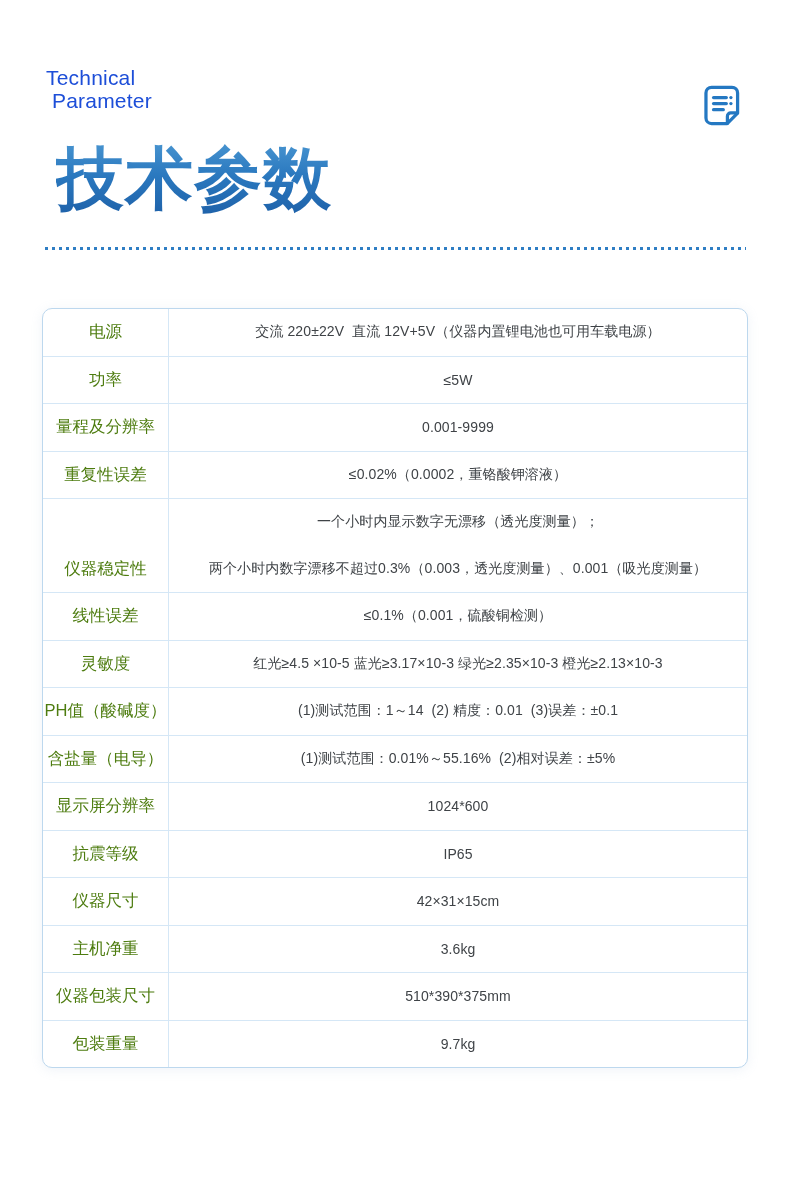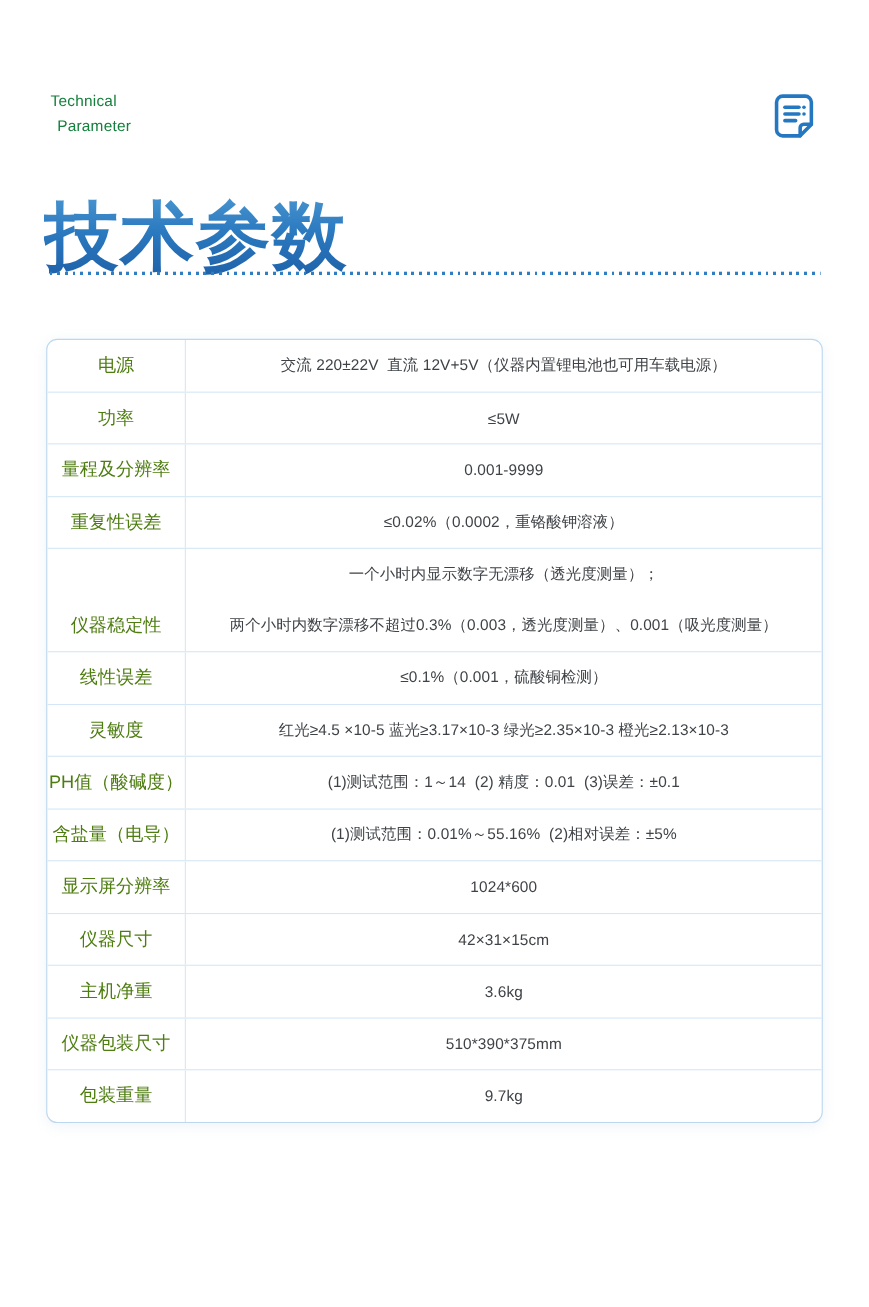--- a/index.html
+++ b/index.html
@@ -5,42 +5,41 @@
   html,body{margin:0;padding:0;background:#ffffff;}
   .page{
     position:relative;
     width:790px;height:1188px;
     background:#ffffff;
     overflow:hidden;
     font-family:"Liberation Sans","DejaVu Sans",sans-serif;
   }
   
   .eyebrow{
-    position:absolute;left:46px;top:80px;
-    font-size:14px;line-height:23px;
-    color:#15803d;
+    position:absolute;left:46px;top:66px;
+    font-size:21px;line-height:23px;
+    color:#1d4ed8;
     letter-spacing:.2px;
   }
   .eyebrow .l2{margin-left:6px;}
   .doc-icon{
     position:absolute;right:42px;top:80px;
     width:52px;height:52px;
   }
   .big-title{
-    position:absolute;left:40px;top:138px;
+    position:absolute;left:56px;top:138px;
     font-family:"Liberation Serif","DejaVu Serif",serif;
     font-size:68px;line-height:82px;
     font-weight:800;
     letter-spacing:1px;
     background:linear-gradient(180deg,#4b97d2 0%,#2b79bf 45%,#1d5fa7 100%);
     -webkit-background-clip:text;
     background-clip:text;
     -webkit-text-fill-color:transparent;
     color:#2676bd;
-    margin-top:36px;
   }
   .dotted-rule{
     position:absolute;left:45px;top:247px;
     width:701px;height:3px;
     background:repeating-linear-gradient(to right,#2f7ec4 0px,#2f7ec4 2.6px,transparent 2.6px,transparent 7px);
   }
   
   .param-table{
     position:absolute;left:42px;top:308px;
     width:706px;
@@ -192,20 +191,28 @@
 
   <div class="t-row">
     <div class="t-label">
       <span class="lbl">显示屏分辨率</span>
     </div>
     <div class="t-value">
           <div class="vline">1024*600</div>
         </div>
   </div>
 
+  <div class="t-row">
+    <div class="t-label">
+      <span class="lbl">抗震等级</span>
+    </div>
+    <div class="t-value">
+          <div class="vline">IP65</div>
+        </div>
+  </div>
 
   <div class="t-row">
     <div class="t-label">
       <span class="lbl">仪器尺寸</span>
     </div>
     <div class="t-value">
           <div class="vline">42×31×15cm</div>
         </div>
   </div>
 

